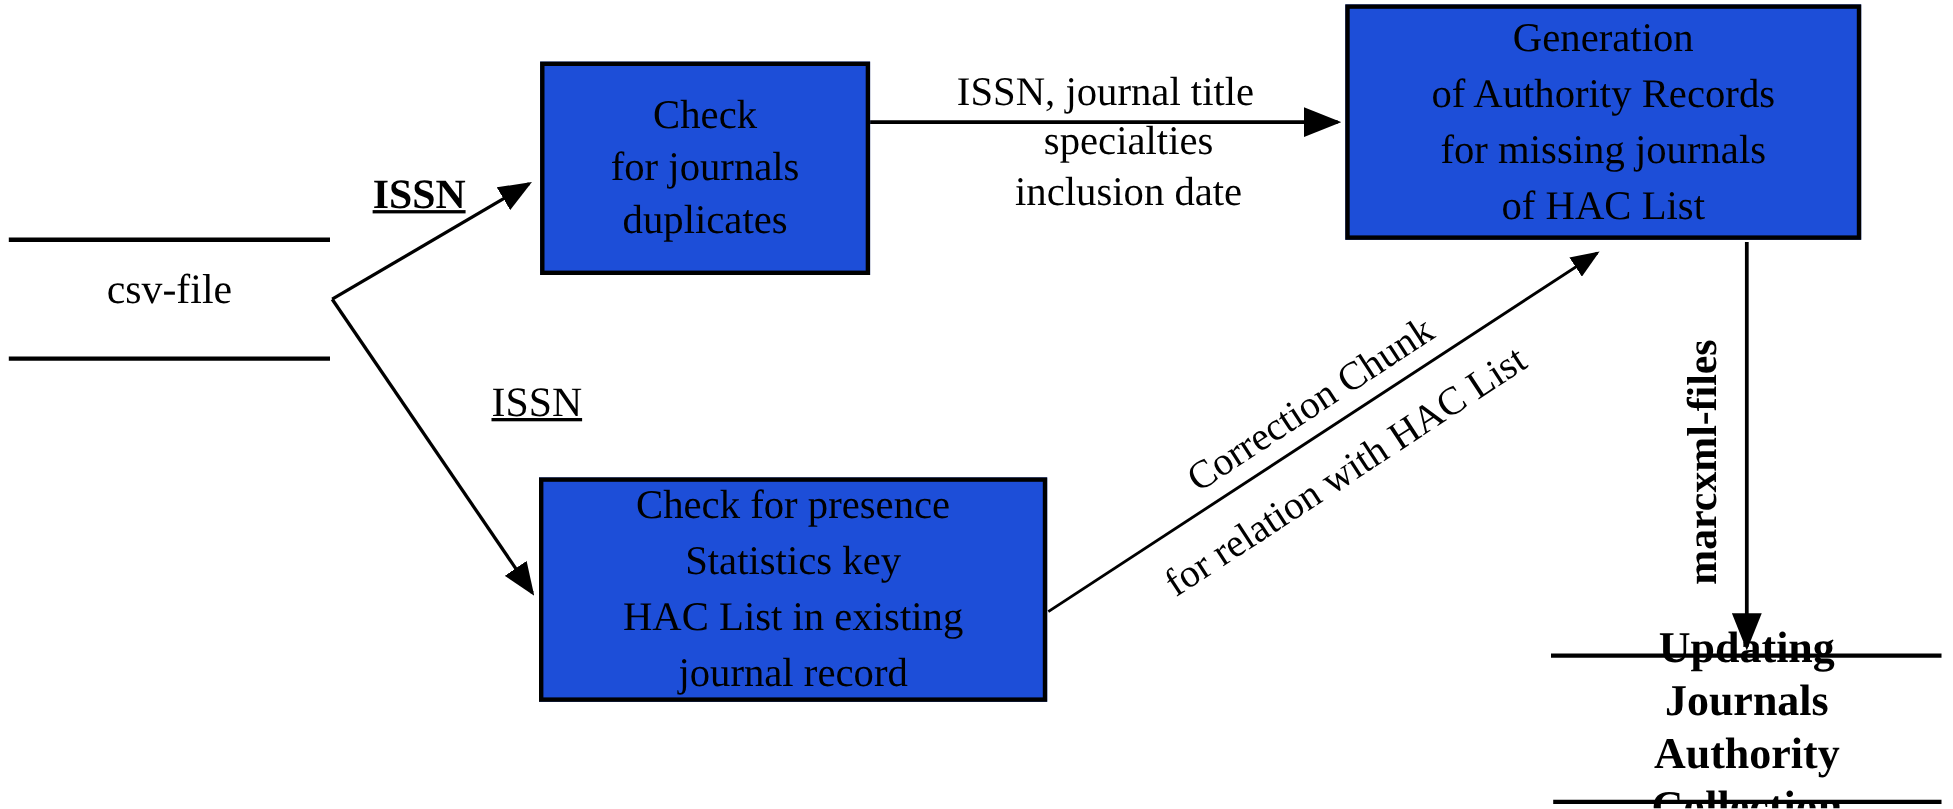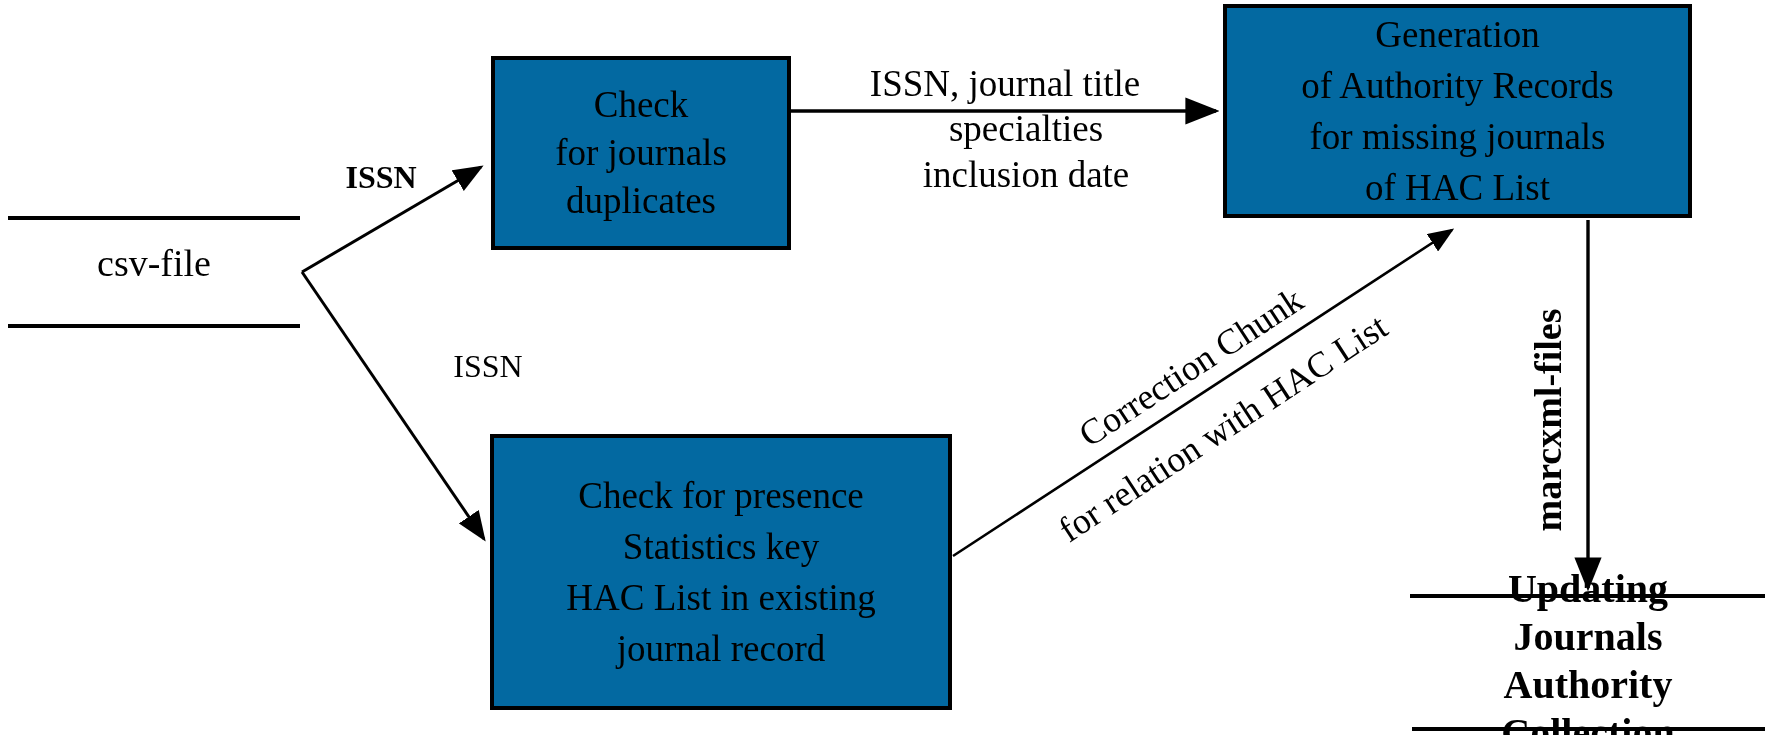--- a/index.html
+++ b/index.html
@@ -20,21 +20,21 @@
     position: absolute;
     left: 0;
     top: 0;
     width: 1775px;
     height: 735px;
   }
   .node {
     position: absolute;
     box-sizing: border-box;
     border: 4px solid #000000;
-    background: #0369a1;
+    background: #1d4ed8;
     display: flex;
     align-items: center;
     justify-content: center;
     text-align: center;
     font-size: 37px;
     line-height: 51px;
     white-space: pre-line;
   }
   .lbl {
     position: absolute;
@@ -50,21 +50,22 @@
     font-size: 40px;
     font-weight: 600;
     line-height: 48px;
   }
   .edge-label-main {
     font-size: 37px;
     font-weight: 400;
     line-height: 46px;
   }
   .issn-label {
-    font-size: 32px;
+    font-size: 38px;
+    text-decoration: underline;
   }
   .rot-diag {
     font-size: 36px;
     transform: translate(-50%, -50%) rotate(-33.2deg);
   }
   .rot-vert {
     font-size: 38px;
     font-weight: 700;
     transform: translate(-50%, -50%) rotate(-90deg);
     white-space: nowrap;
@@ -102,21 +103,21 @@
 
   <div class="node" style="left:491px; top:56px; width:300px; height:194px; line-height:48px;">Check
 for journals
 duplicates</div>
 
   <div class="node" style="left:1223px; top:4px; width:469px; height:214px;">Generation
 of Authority Records
 for missing journals
 of HAC List</div>
 
-  <div class="node" style="left:490px; top:434px; width:462px; height:276px;">Check for presence
+  <div class="node" style="left:490px; top:434px; width:462px; height:204px;">Check for presence
 Statistics key
 HAC List in existing
 journal record</div>
 
   <div class="lbl issn-label bold" style="left:381px; top:177px;">ISSN</div>
 
   <div class="lbl issn-label" style="left:488px; top:366px;">ISSN</div>
 
   <div class="lbl edge-label-main" style="left:1005px; top:84px;">ISSN, journal title</div>
 

